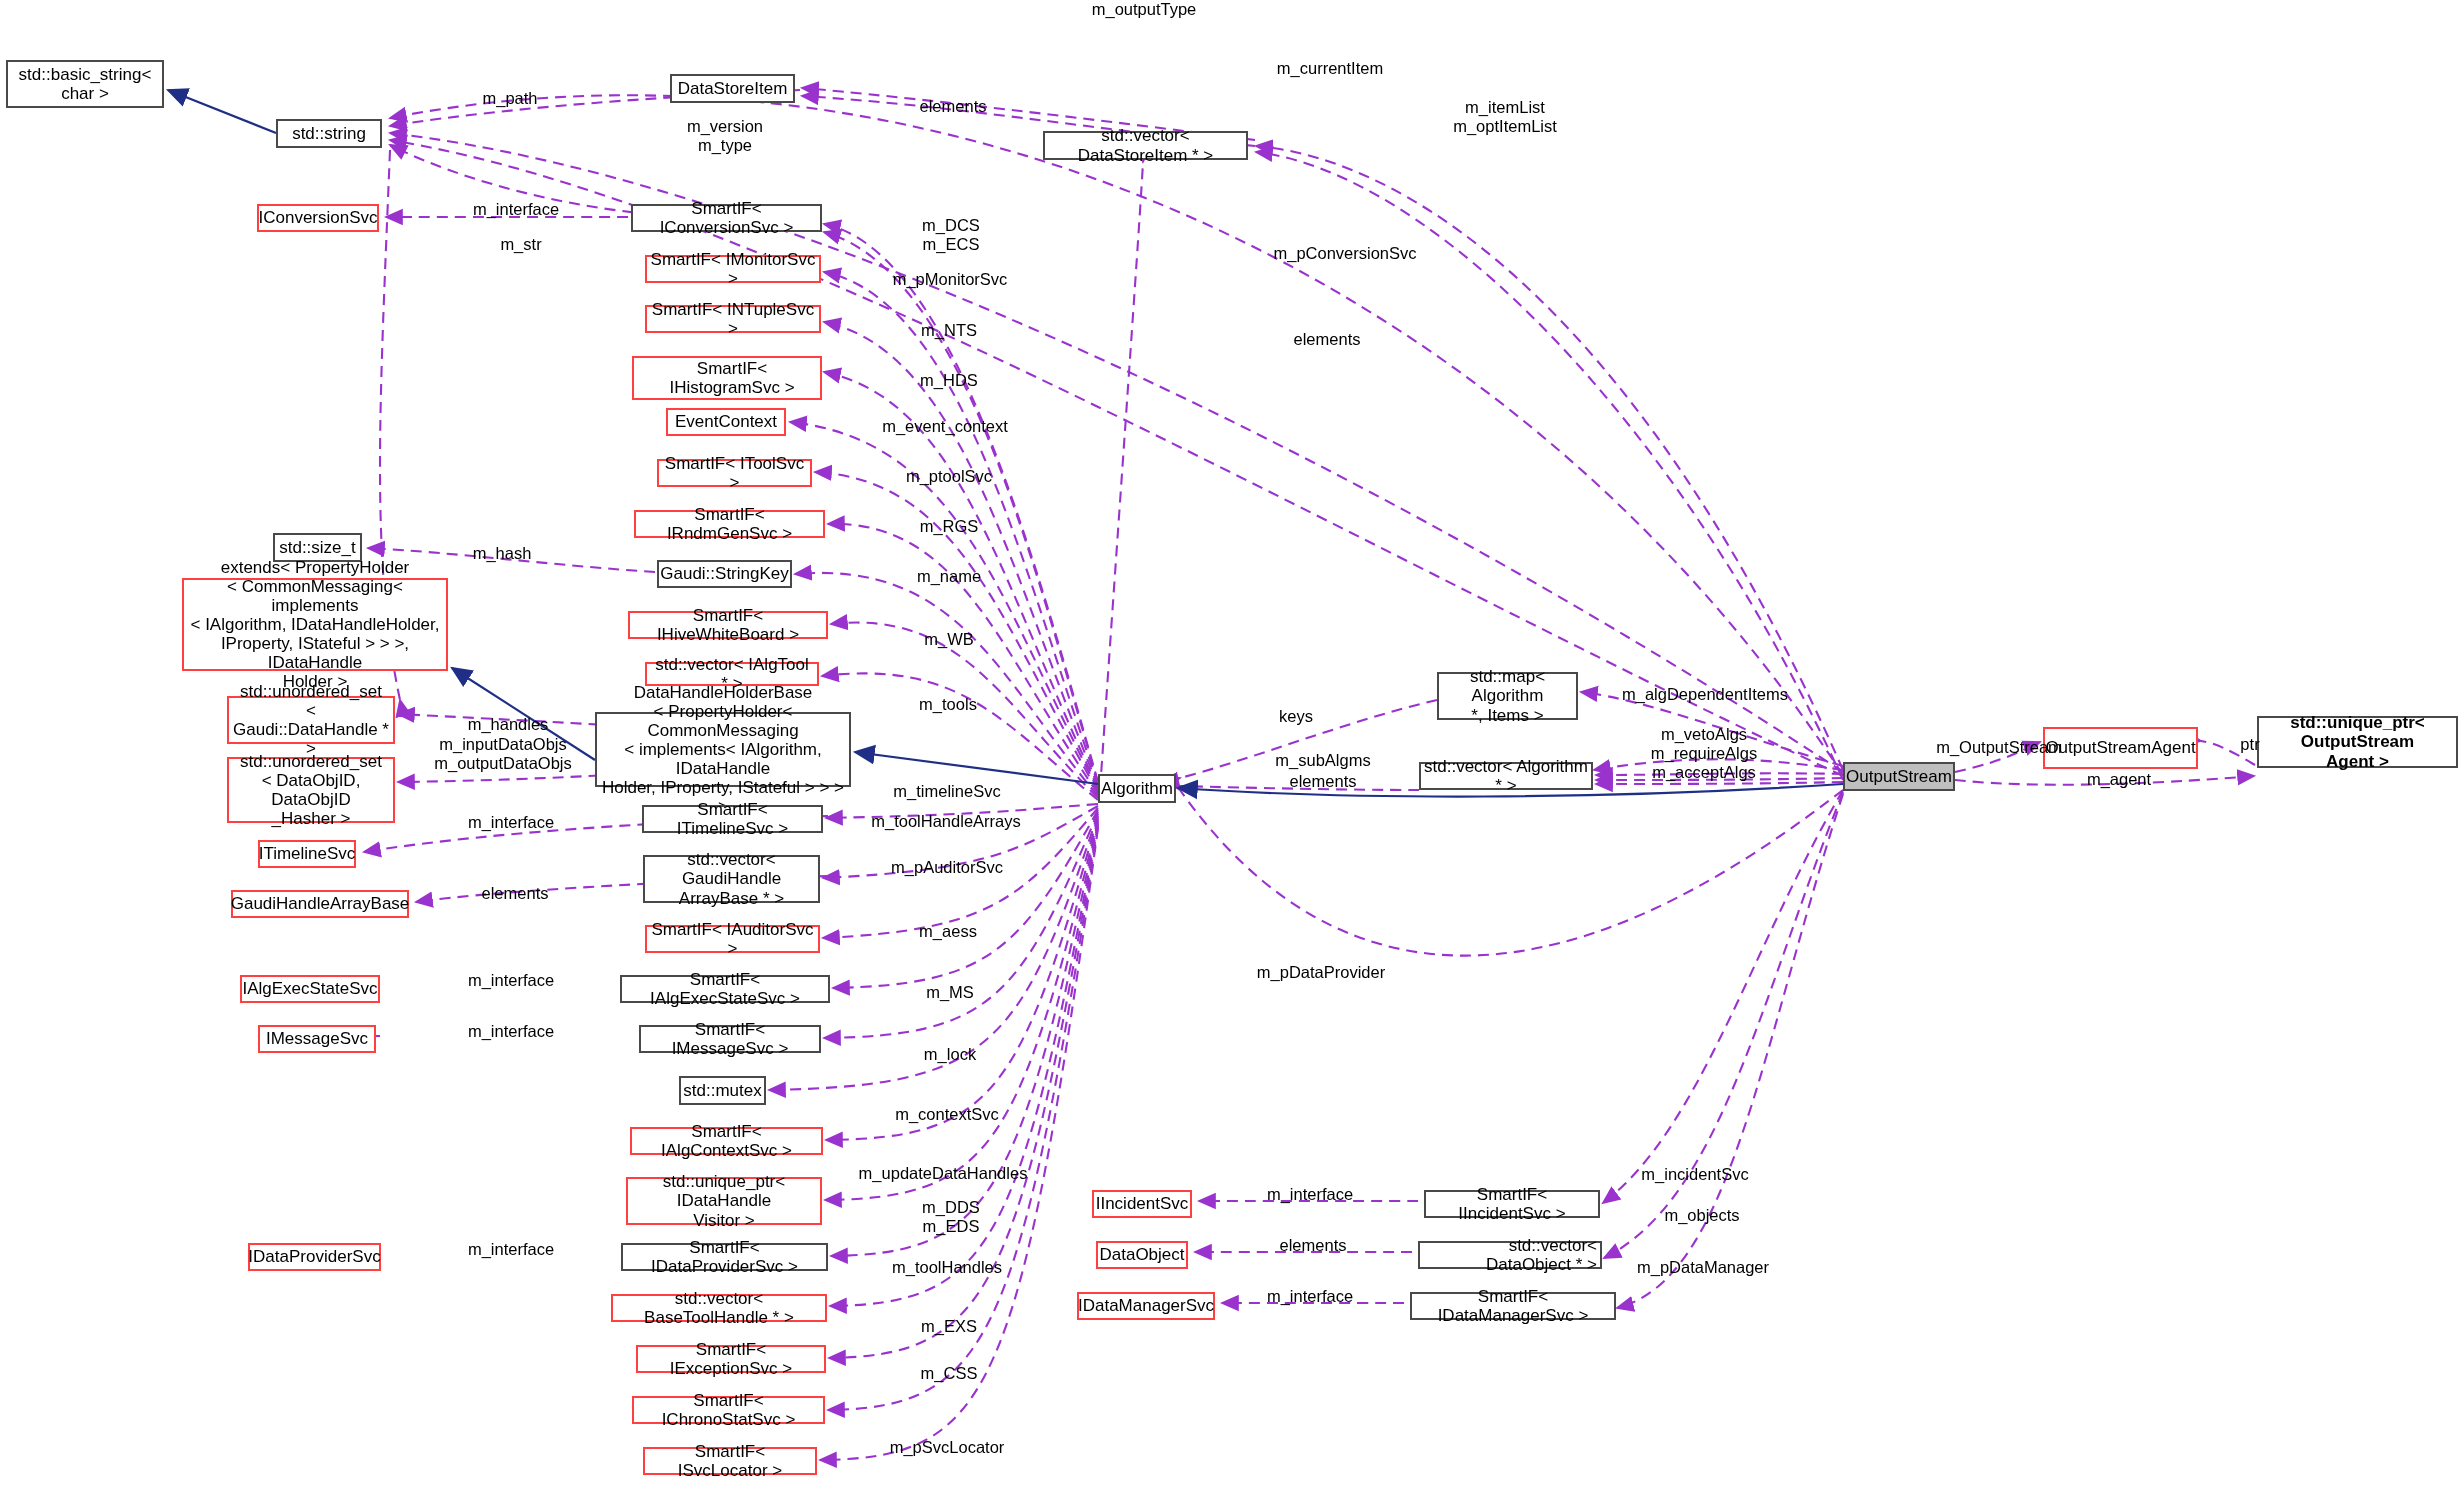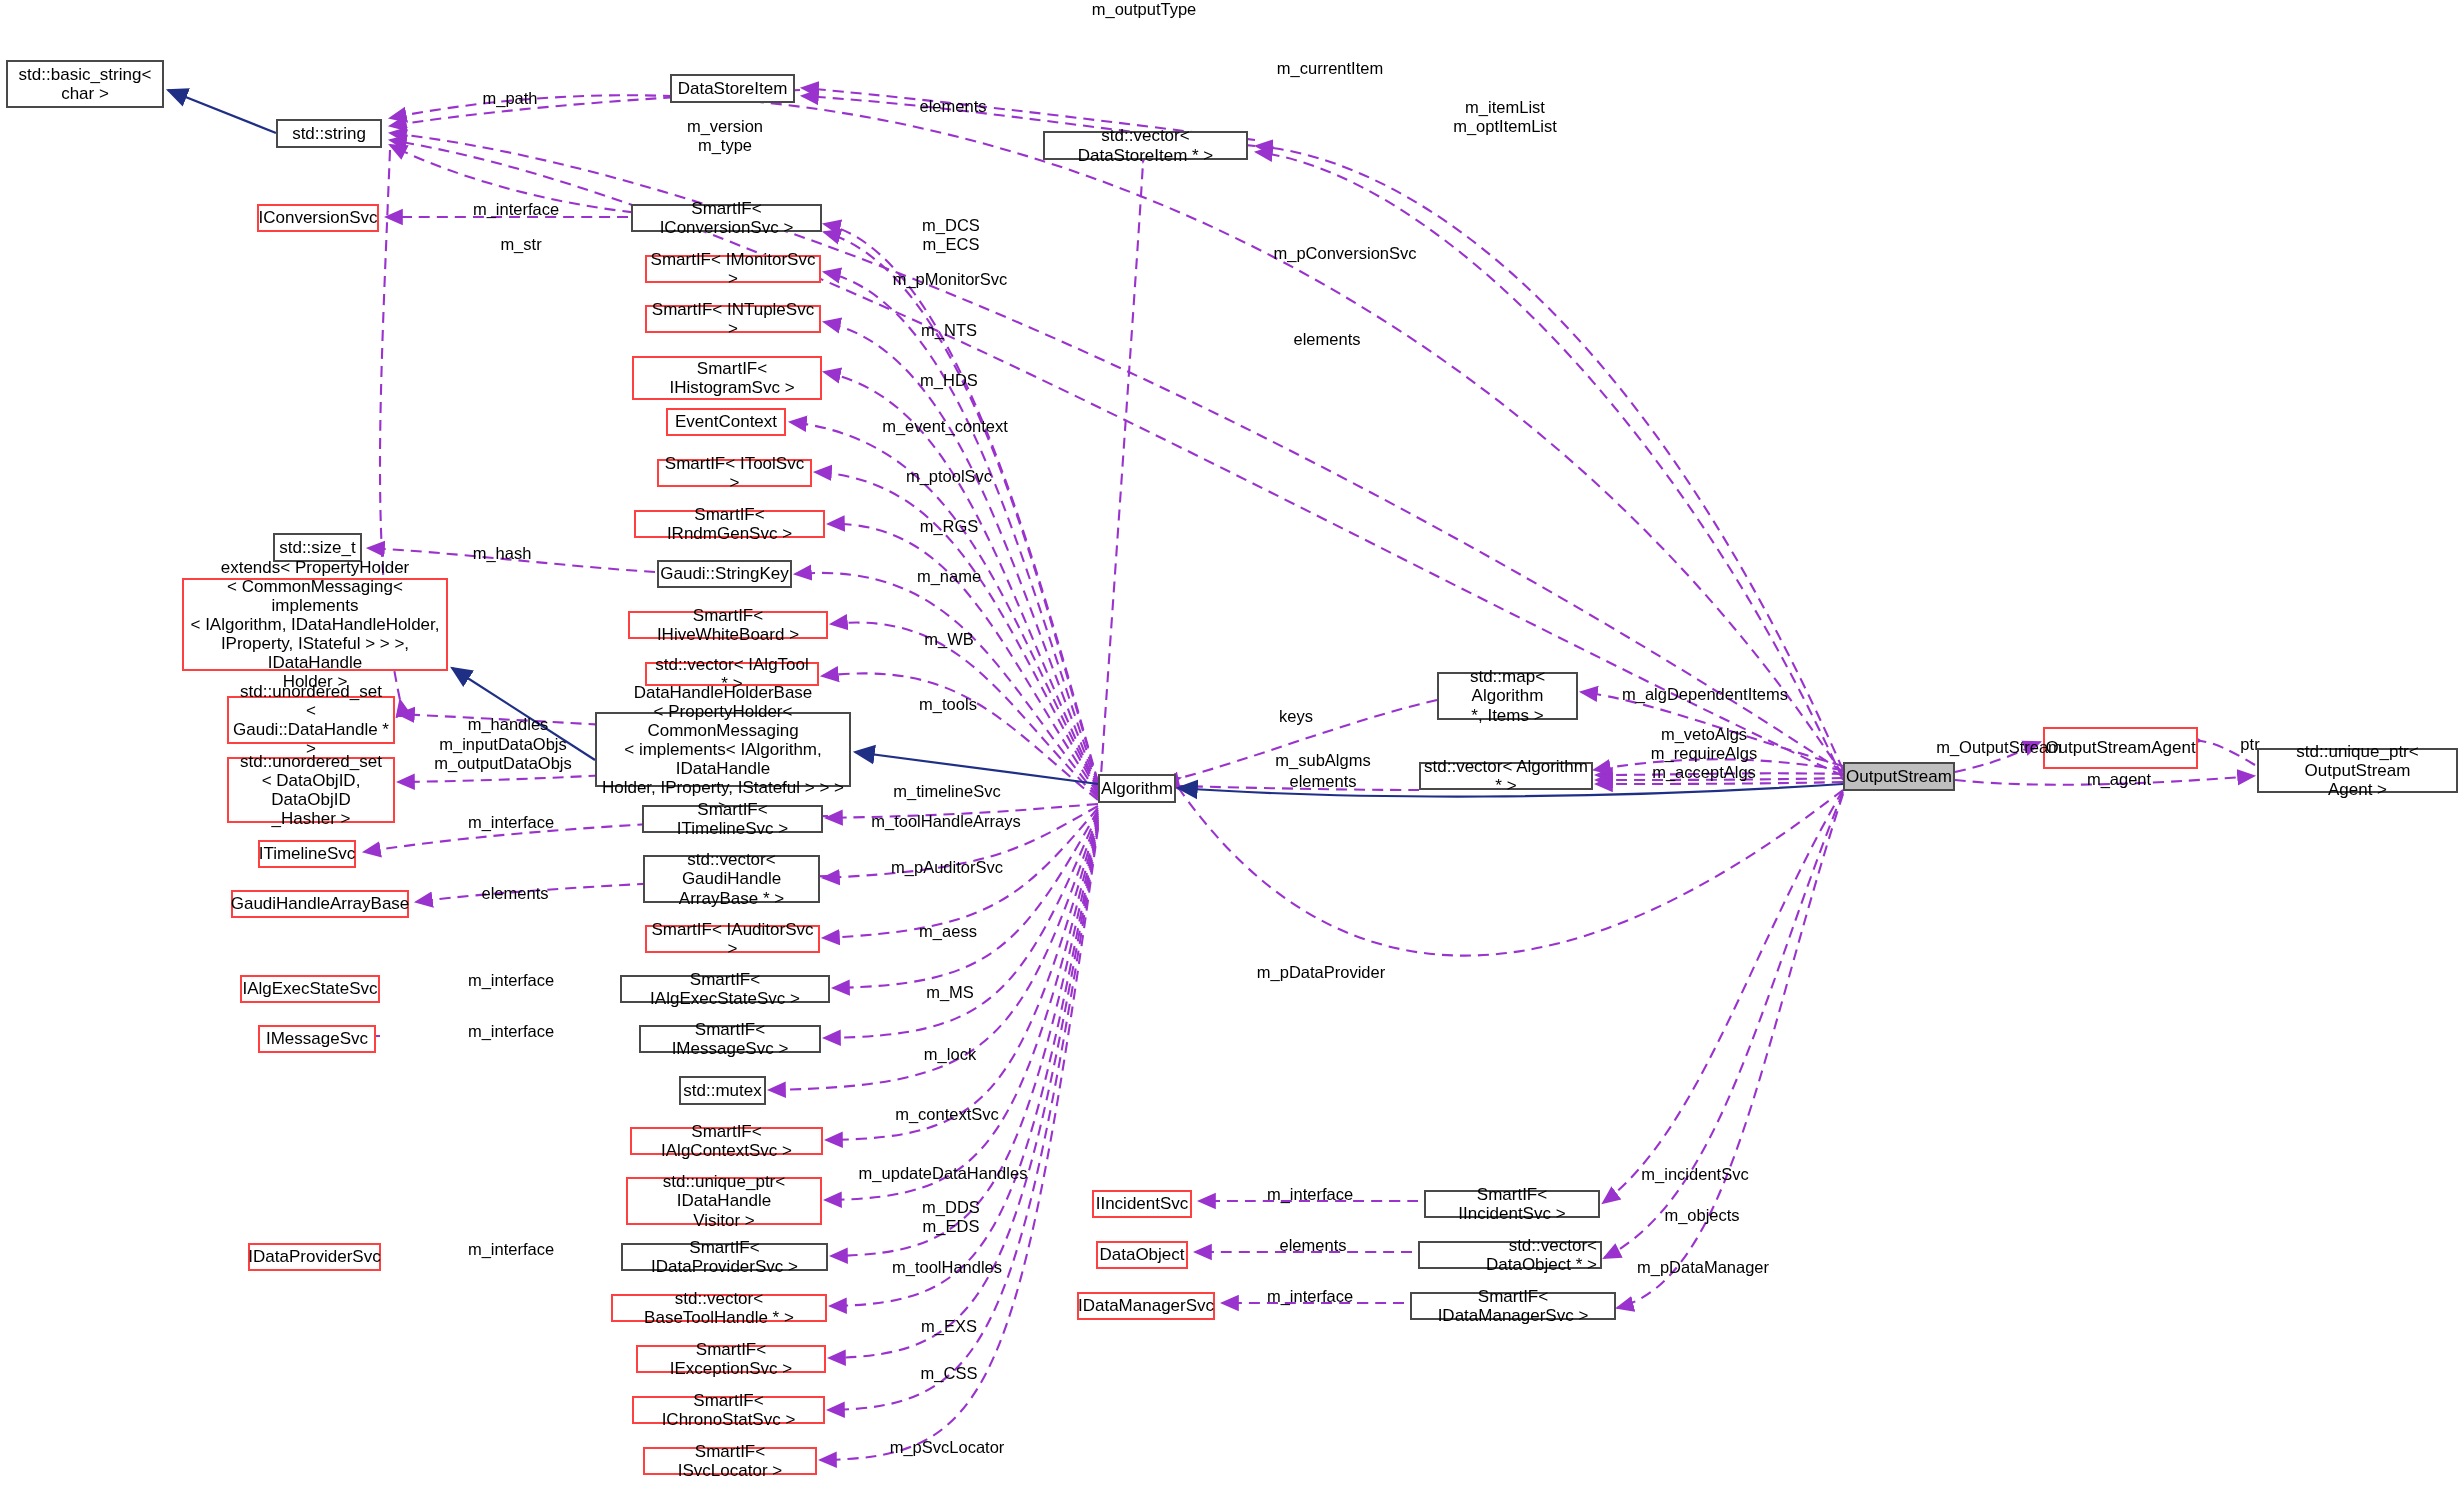--- a/index.html
+++ b/index.html
@@ -187,21 +187,21 @@
       <div class="node black" style="left: 595px; top: 712px; width: 256px; height: 75px; text-align: center;">DataHandleHolderBase
 &lt; PropertyHolder&lt; CommonMessaging
 &lt; implements&lt; IAlgorithm, IDataHandle
 Holder, IProperty, IStateful &gt; &gt; &gt; &gt;</div>
       <div class="node black" style="left: 1437px; top: 672px; width: 141px; height: 48px;">std::map&lt; Algorithm
 *, Items &gt;</div>
       <div class="node black" style="left: 1098px; top: 774px; width: 78px; height: 29px;">Algorithm</div>
       <div class="node black" style="left: 1419px; top: 762px; width: 174px; height: 28px;">std::vector&lt; Algorithm * &gt;</div>
       <div class="node filled" style="left: 1843px; top: 762px; width: 112px; height: 29px;">OutputStream</div>
       <div class="node red" style="left: 2043px; top: 727px; width: 155px; height: 42px;">OutputStreamAgent</div>
-      <div class="node black" style="left: 2257px; top: 748px; width: 201px; height: 45px;">std::unique_ptr&lt; OutputStream
+      <div class="node black" style="left: 2257px; top: 716px; width: 201px; height: 52px; font-weight: bold;">std::unique_ptr&lt; OutputStream
 Agent &gt;</div>
       <div class="node red" style="left: 227px; top: 757px; width: 168px; height: 66px;">std::unordered_set
 &lt; DataObjID, DataObjID
 _Hasher &gt;</div>
       <div class="node black" style="left: 642px; top: 805px; width: 181px; height: 28px;">SmartIF&lt; ITimelineSvc &gt;</div>
       <div class="node red" style="left: 258px; top: 840px; width: 98px; height: 28px;">ITimelineSvc</div>
       <div class="node black" style="left: 643px; top: 855px; width: 177px; height: 48px;">std::vector&lt; GaudiHandle
 ArrayBase * &gt;</div>
       <div class="node red" style="left: 231px; top: 890px; width: 178px; height: 28px;">GaudiHandleArrayBase</div>
       <div class="node red" style="left: 645px; top: 925px; width: 175px; height: 28px;">SmartIF&lt; IAuditorSvc &gt;</div>

